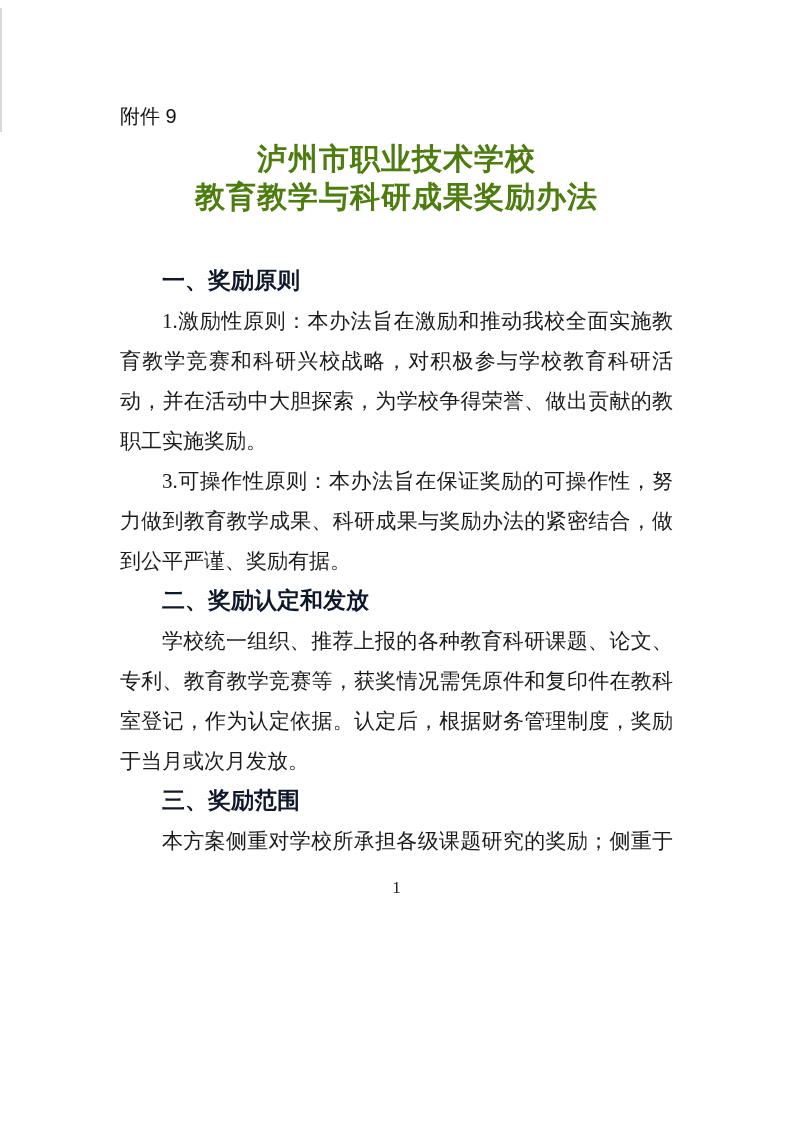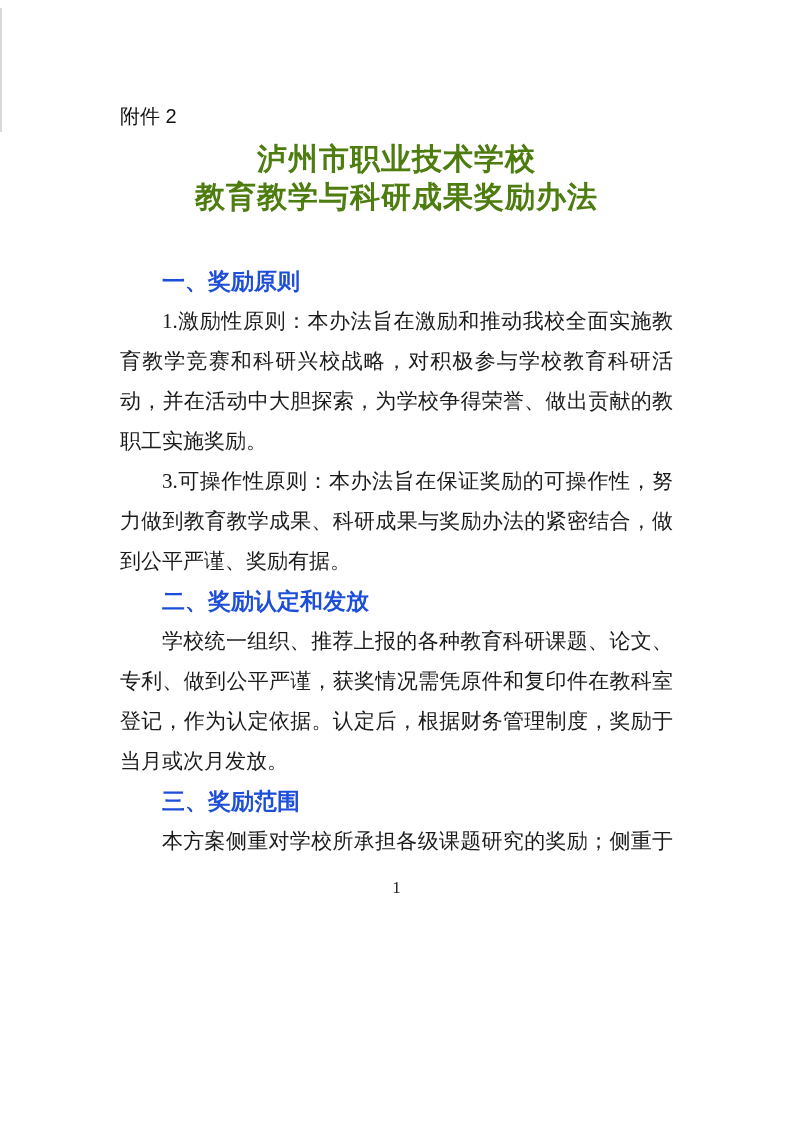--- a/index.html
+++ b/index.html
@@ -45,26 +45,26 @@
   .title-line { display: block; }
   .doc-body {
     margin: 45px 120px 0 120px;
     width: 553px;
     font-size: 21px;
     line-height: 40px;
     text-align: justify;
     text-justify: inter-ideograph;
   }
   .sec-heading {
-    font-family: Liberation Sans, sans-serif;
+    font-family: Liberation Serif, serif;
     font-weight: bold;
     font-size: 23px;
     line-height: 40px;
     text-indent: 42px;
-    color: #1d4ed8;
+    color: #0f172a;
     text-align: left;
   }
   p.body-para {
     margin: 0;
     text-indent: 2em;
   }
   p.body-para.continues {
     text-align-last: justify;
   }
   .page-number {
@@ -74,31 +74,31 @@
     line-height: 28px;
     color: #222222;
   }
 </style>
 </head>
 <body>
 
 <div class="page">
   <div class="scan-artifact"></div>
 
-  <div class="attachment-label">附件 2</div>
+  <div class="attachment-label">附件 9</div>
 
   <h1 class="doc-title">
     <span class="title-line">泸州市职业技术学校</span>
     <span class="title-line">教育教学与科研成果奖励办法</span>
   </h1>
 
   <main class="doc-body">
       <div class="sec-heading">一、奖励原则</div>
       <p class="body-para">1.激励性原则：本办法旨在激励和推动我校全面实施教育教学竞赛和科研兴校战略，对积极参与学校教育科研活动，并在活动中大胆探索，为学校争得荣誉、做出贡献的教职工实施奖励。</p>
       <p class="body-para">3.可操作性原则：本办法旨在保证奖励的可操作性，努力做到教育教学成果、科研成果与奖励办法的紧密结合，做到公平严谨、奖励有据。</p>
       <div class="sec-heading">二、奖励认定和发放</div>
-      <p class="body-para">学校统一组织、推荐上报的各种教育科研课题、论文、专利、做到公平严谨，获奖情况需凭原件和复印件在教科室登记，作为认定依据。认定后，根据财务管理制度，奖励于当月或次月发放。</p>
+      <p class="body-para">学校统一组织、推荐上报的各种教育科研课题、论文、专利、教育教学竞赛等，获奖情况需凭原件和复印件在教科室登记，作为认定依据。认定后，根据财务管理制度，奖励于当月或次月发放。</p>
       <div class="sec-heading">三、奖励范围</div>
       <p class="body-para continues">本方案侧重对学校所承担各级课题研究的奖励；侧重于</p>
     </main>
 
   <div class="page-number">1</div>
 </div>
 
 </body></html>

